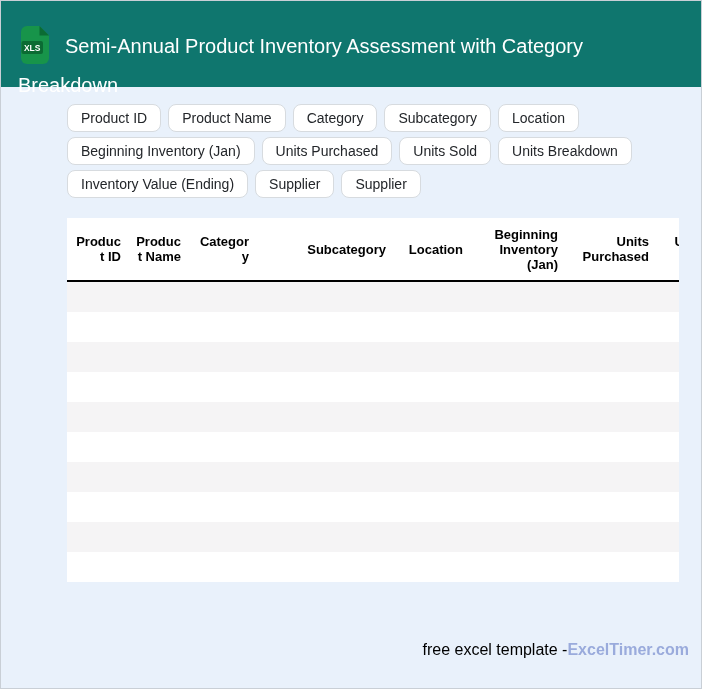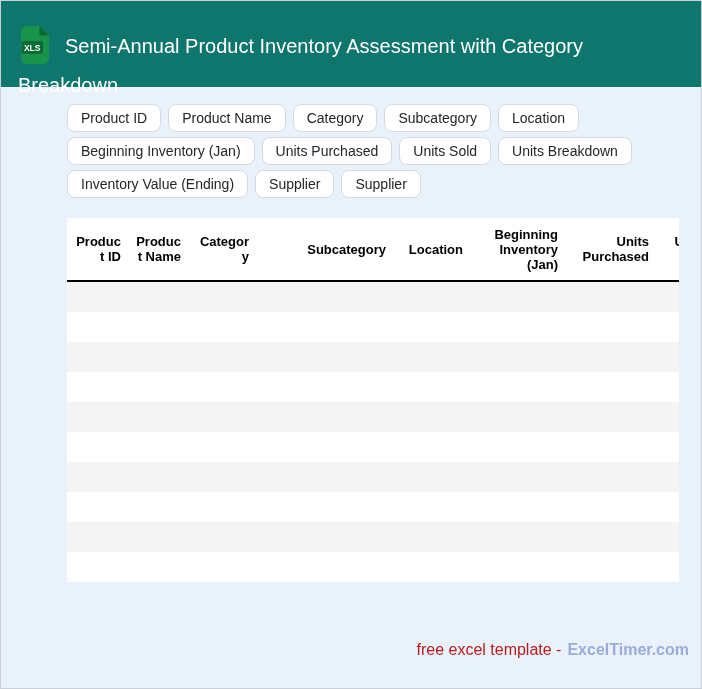--- a/index.html
+++ b/index.html
@@ -88,22 +88,22 @@
   tbody tr:nth-child(even){background:#ffffff;}
   
   .footer{
     position:absolute;
     top:640px;
     right:12px;
     font-size:16px;
     line-height:18px;
     white-space:nowrap;
   }
-  .credit{color:#b91c1c;}
-  .brand{color:#9aabdc;font-weight:700;margin-left:6px;cursor:pointer;}
+  .credit{color:#000000;}
+  .brand{color:#9aabdc;font-weight:700;cursor:pointer;}
 </style>
 </head>
 <body>
 
 <div class="page">
 
   <div class="banner">
     <svg class="file-icon" width="30" height="40" viewBox="0 0 30 40">
       <path d="M7 1h12.5L29 10.5V33a6 6 0 0 1-6 6H7a6 6 0 0 1-6-6V7a6 6 0 0 1 6-6z" fill="#17944a"></path>
       <path d="M19.5 1L29 10.5h-9.5z" fill="#0b6b33"></path>

